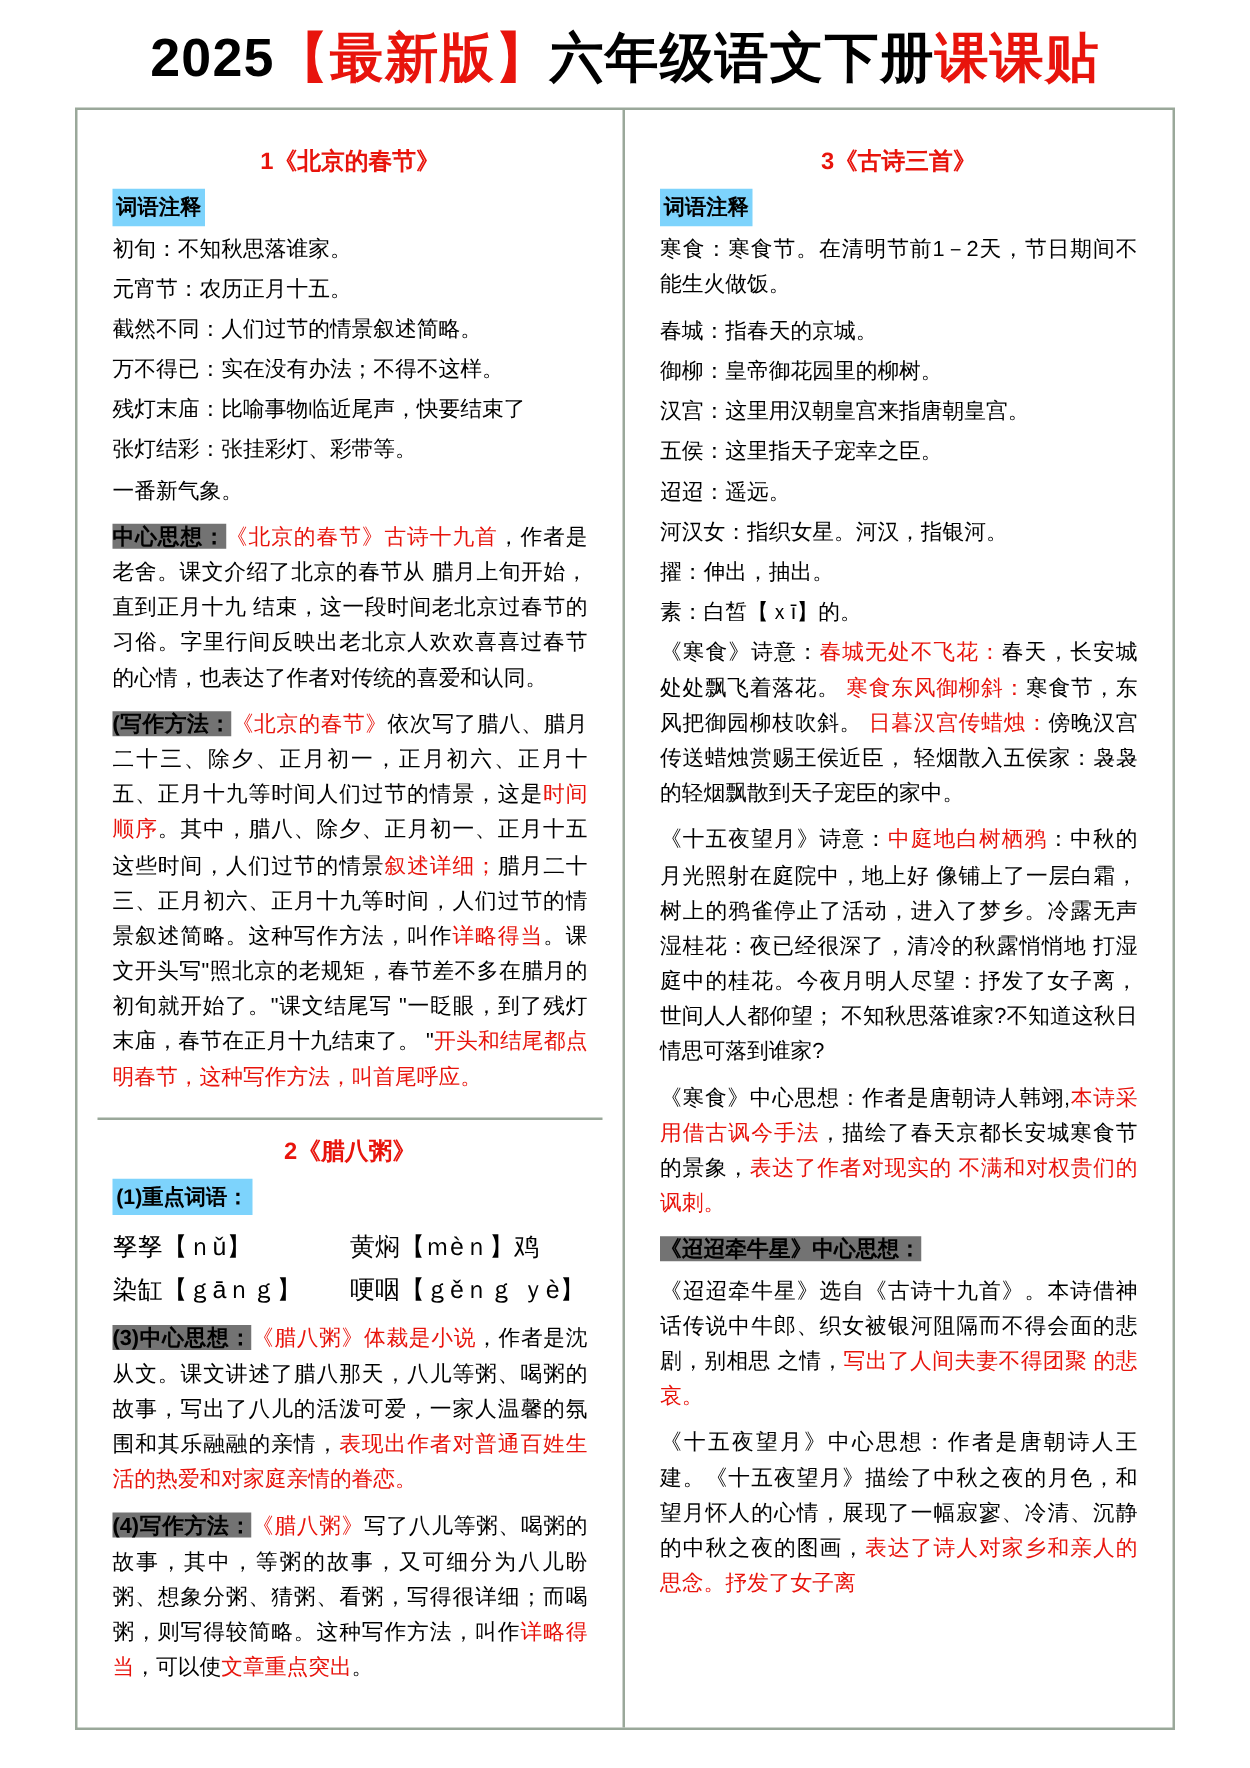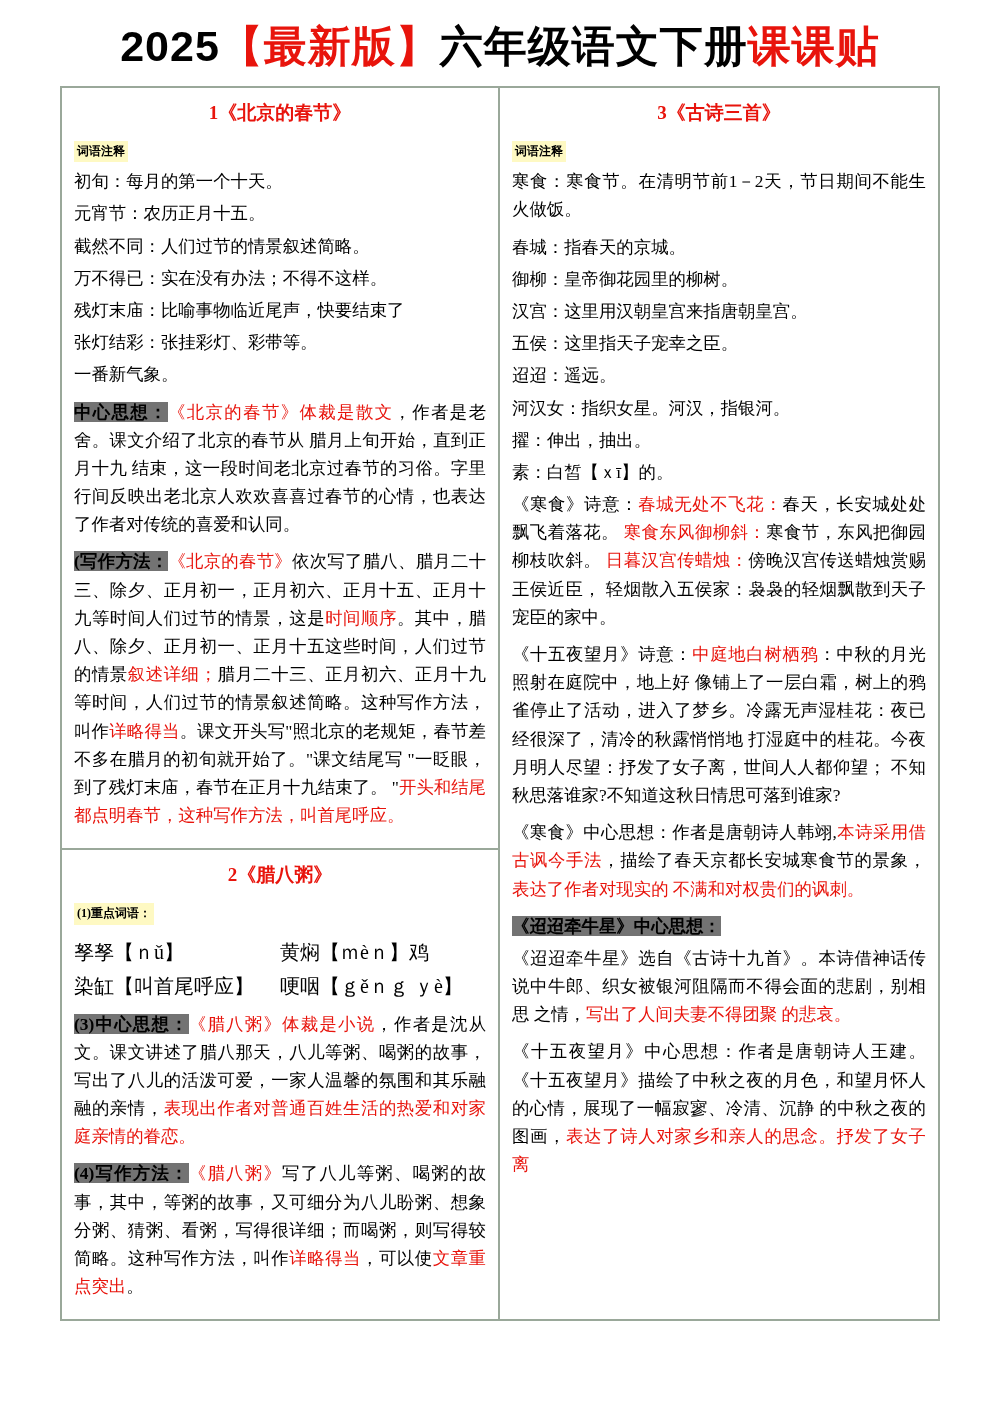--- a/index.html
+++ b/index.html
@@ -34,42 +34,41 @@
     display: flex;
     width: 880px;
     margin: 0 auto;
     border: 2px solid #9aa89a;
     box-sizing: border-box;
     background: #ffffff;
   }
   .col {
     box-sizing: border-box;
     width: 50%;
-    padding: 0;
-    font-family: Liberation Serif, serif;
+    padding: 16px;
   }
   .col-left { border-right: 2px solid #9aa89a; }
   .section {
     padding: 10px 12px 10px 12px;
     box-sizing: border-box;
   }
   .section + .section.bordered-top { border-top: 2px solid #9aa89a; }
   .sec-title {
     text-align: center;
     color: #e8140c;
     font-size: 19px;
     font-weight: 700;
     margin: 2px 0 9px 0;
   }
   .label-hl {
     display: inline-block;
-    background: #fef9c3;
+    background: #7dd3fc;
     padding: 1px 3px;
     font-weight: 700;
-    font-size: 12px;
+    font-size: 17px;
   }
   .blk {
     font-size: 17.4px;
     line-height: 1.62;
     margin: 0 0 9px 0;
     text-align: justify;
   }
   .blk.tight { margin-bottom: 4px; }
   .red { color: #e8140c; }
   .black { color: #000000; }
@@ -100,30 +99,30 @@
 
     <div class="col col-left">
 
       <div class="section">
         <div class="sec-title">1《北京的春节》</div>
 
         <div class="blk tight">
           <span class="label-hl">词语注释</span>
         </div>
 
-        <div class="blk tight">初旬：每月的第一个十天。</div>
+        <div class="blk tight">初旬：不知秋思落谁家。</div>
         <div class="blk tight">元宵节：农历正月十五。</div>
         <div class="blk tight">截然不同：人们过节的情景叙述简略。</div>
         <div class="blk tight">万不得已：实在没有办法；不得不这样。</div>
         <div class="blk tight">残灯末庙：比喻事物临近尾声，快要结束了</div>
         <div class="blk tight">张灯结彩：张挂彩灯、彩带等。</div>
         <div class="blk">一番新气象。</div>
 
         <div class="blk">
-          <span class="lead">中心思想：</span><span class="red">《北京的春节》体裁是散文</span><span class="black">，作者是老舍。课文介绍了北京的春节从 腊月上旬开始，直到正月十九 结束，这一段时间老北京过春节的习俗。字里行间反映出老北京人欢欢喜喜过春节的心情，也表达了作者对传统的喜爱和认同。</span>
+          <span class="lead">中心思想：</span><span class="red">《北京的春节》古诗十九首</span><span class="black">，作者是老舍。课文介绍了北京的春节从 腊月上旬开始，直到正月十九 结束，这一段时间老北京过春节的习俗。字里行间反映出老北京人欢欢喜喜过春节的心情，也表达了作者对传统的喜爱和认同。</span>
         </div>
 
         <div class="blk">
           <span class="lead">(写作方法：</span><span class="red">《北京的春节》</span><span class="black">依次写了腊八、腊月二十三、除夕、正月初一，正月初六、正月十五、正月十九等时间人们过节的情景，这是</span><span class="red">时间顺序</span><span class="black">。其中，腊八、除夕、正月初一、正月十五这些时间，人们过节的情景</span><span class="red">叙述详细；</span><span class="black">腊月二十三、正月初六、正月十九等时间，人们过节的情景叙述简略。这种写作方法，叫作</span><span class="red">详略得当</span><span class="black">。课文开头写"照北京的老规矩，春节差不多在腊月的初旬就开始了。"课文结尾写 "一眨眼，到了残灯末庙，春节在正月十九结束了。 "</span><span class="red">开头和结尾都点明春节，这种写作方法，叫首尾呼应。</span>
         </div>
       </div>
 
       <div class="section bordered-top">
         <div class="sec-title">2《腊八粥》</div>
 
@@ -131,21 +130,21 @@
           <span class="label-hl">(1)重点词语：</span>
         </div>
 
         <div class="spacer-sm"></div>
 
         <div class="pinyin-row">
           <div class="cellA">孥孥【ｎǔ】</div>
           <div class="cellB">黄焖【ｍèｎ】鸡</div>
         </div>
         <div class="pinyin-row">
-          <div class="cellA">染缸【叫首尾呼应】</div>
+          <div class="cellA">染缸【ｇāｎｇ】</div>
           <div class="cellB">哽咽【ｇěｎｇ ｙè】</div>
         </div>
 
         <div class="spacer-sm"></div>
 
         <div class="blk">
           <span class="lead">(3)中心思想：</span><span class="red">《腊八粥》体裁是小说</span><span class="black">，作者是沈从文。课文讲述了腊八那天，八儿等粥、喝粥的故事，写出了八儿的活泼可爱，一家人温馨的氛围和其乐融融的亲情，</span><span class="red">表现出作者对普通百姓生活的热爱和对家庭亲情的眷恋。</span>
         </div>
 
         <div class="blk">

